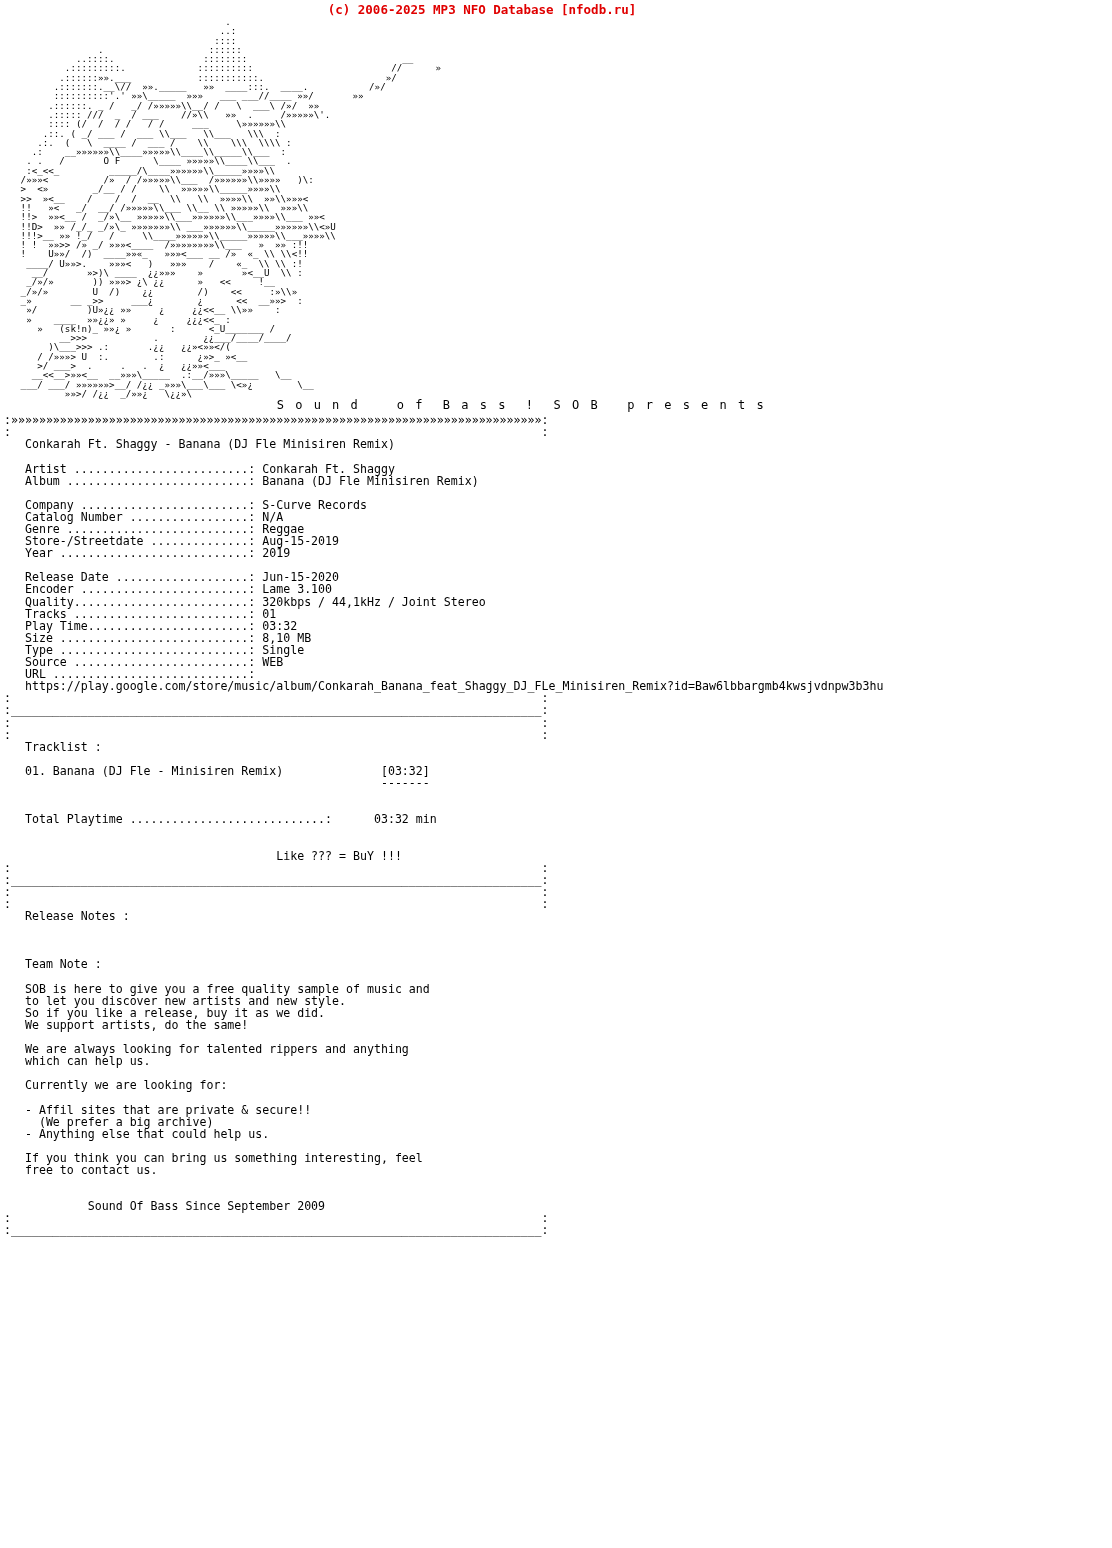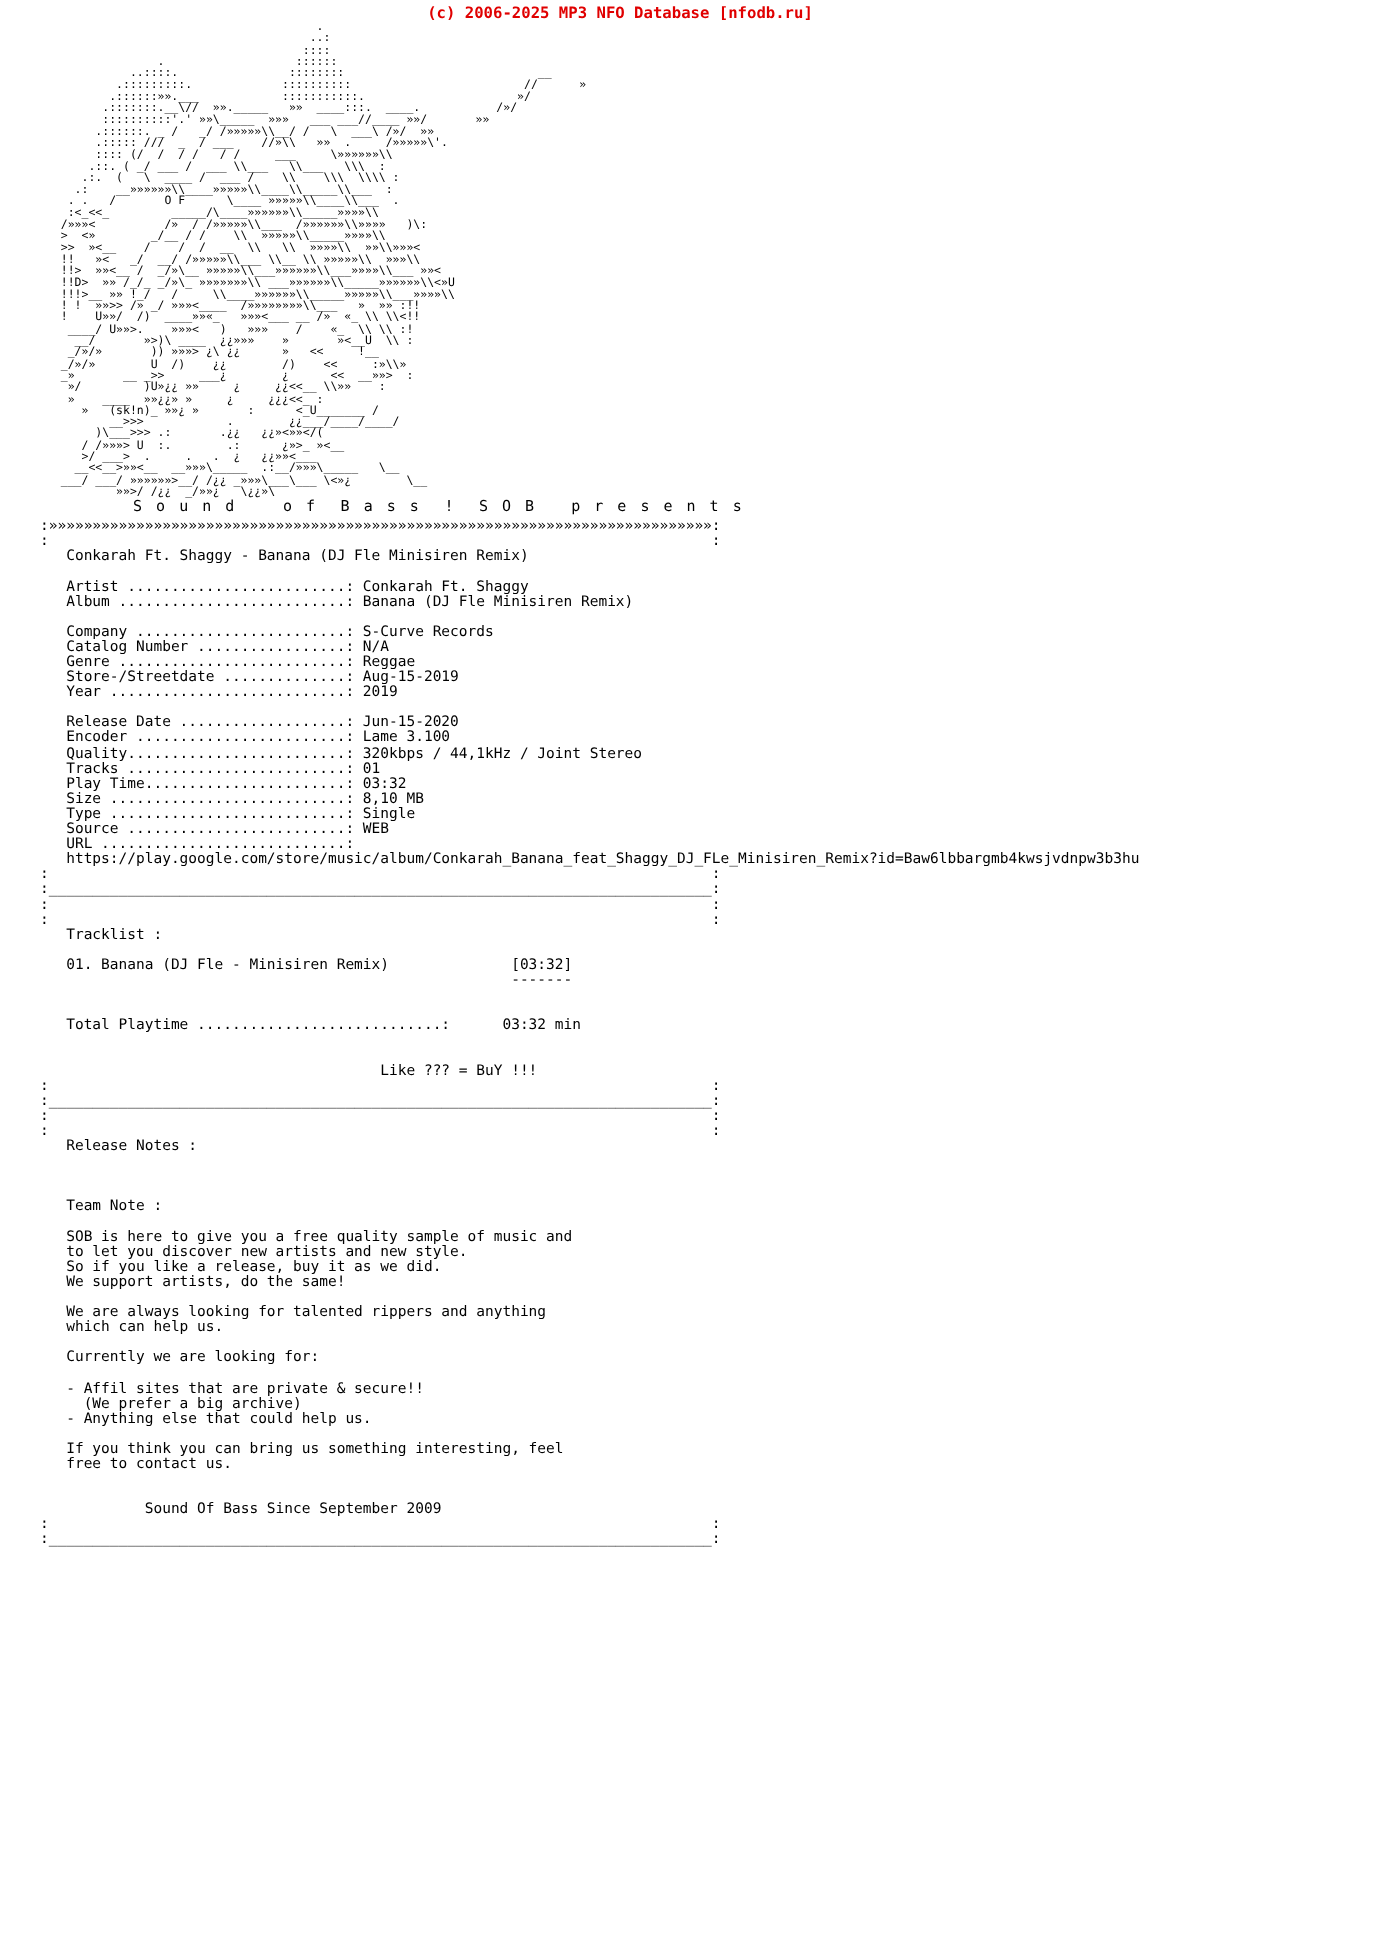--- a/index.html
+++ b/index.html
@@ -11,21 +11,20 @@
     width: 1112px;
     min-height: 1548px;
     font-family: "DejaVu Sans Mono", "Liberation Mono", monospace;
     color: #000000;
   }
   .page {
     position: relative;
     width: 964px;
     min-height: 1548px;
     box-sizing: border-box;
-    padding-left: 28px;
   }
   .topbar {
     text-align: center;
     font-family: "DejaVu Sans Mono", "Liberation Mono", monospace;
     font-size: 12.5px;
     font-weight: bold;
     color: #e00000;
     padding-top: 2px;
     letter-spacing: 0px;
     white-space: pre;
@@ -95,21 +94,21 @@
     »    ____  »»¿¿» »     ¿     ¿¿¿&lt;&lt;_ :                                      
       »   (sk!n)_ »»¿ »       :      &lt;_U_______ /                              
           __&gt;&gt;&gt;            .        ¿¿___/____/____/                           
         )\___&gt;&gt;&gt; .:       .¿¿   ¿¿»&lt;»»&lt;/(                                      
       / /»»»&gt; U  :.        .:      ¿»&gt;_ »&lt;__                                   
       &gt;/ ___&gt;  .     .   .  ¿   ¿¿»»&lt;___                                       
      __&lt;&lt;__&gt;»»&lt;__  __»»»\_____  .:__/»»»\_____   \__                           
    ___/ ___/ »»»»»»&gt;__/ /¿¿ _»»»\___\___ \&lt;»¿        \__                       
            »»&gt;/ /¿¿  _/»»¿   \¿¿»\                                             </pre>
 
-  <pre class="art" style="font-size:12px;line-height:14px;letter-spacing:2px;padding-left:60px;">  S o u n d    o f  B a s s  !  S O B   p r e s e n t s</pre>
+  <pre class="art" style="font-size:12px;line-height:14px;letter-spacing:2px;padding-left:60px;text-align:center;">  S o u n d    o f  B a s s  !  S O B   p r e s e n t s</pre>
 
   <div class="nfo-wrap">
     <pre class="nfo">:»»»»»»»»»»»»»»»»»»»»»»»»»»»»»»»»»»»»»»»»»»»»»»»»»»»»»»»»»»»»»»»»»»»»»»»»»»»»:
 :                                                                            :
    Conkarah Ft. Shaggy - Banana (DJ Fle Minisiren Remix)
 
    Artist .........................: Conkarah Ft. Shaggy
    Album ..........................: Banana (DJ Fle Minisiren Remix)
 
    Company ........................: S-Curve Records

